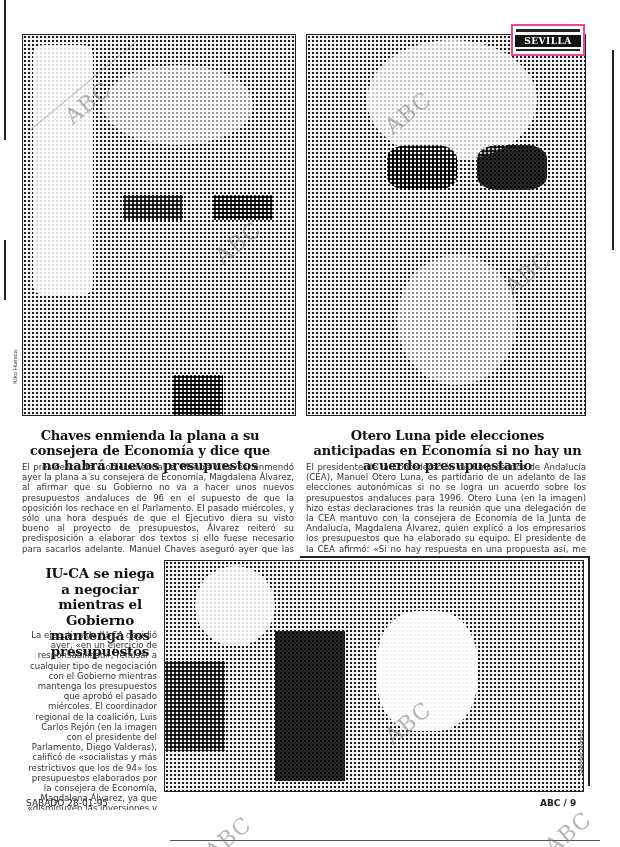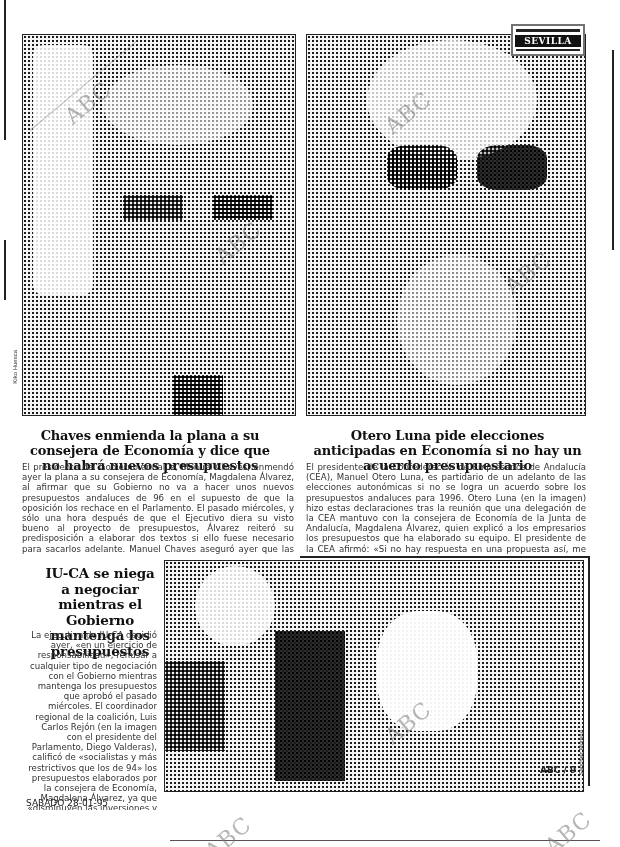--- a/index.html
+++ b/index.html
@@ -9,21 +9,21 @@
     background-image: radial-gradient(#1a1a1a 38%, transparent 42%);
     background-size:4px 4px; }
   .photo .shade { position:absolute; border-radius:50%; background:rgba(255,255,255,0.55); }
   .photo .dark { position:absolute; background-image: radial-gradient(#000 55%, transparent 60%); background-size:4px 4px; }
   .headline { position:absolute; font-family:"DejaVu Serif", serif; font-weight:bold; text-align:center; line-height:15px; font-size:13px; letter-spacing:-0.2px; }
   .body-text { position:absolute; font-family:"DejaVu Sans", sans-serif; font-size:8.6px; line-height:10.2px; text-align:justify; color:#333; }
   .rule { position:absolute; background:#222; }
   .watermark { position:absolute; color:rgba(120,120,120,0.55); font-family:"DejaVu Serif", serif; font-size:22px; transform:rotate(-40deg); transform-origin:left top; letter-spacing:1px; }
   .wm-line { position:absolute; height:1px; background:rgba(140,140,140,0.5); transform-origin:left center; }
   .credit { position:absolute; font-size:6px; color:#333; writing-mode:vertical-rl; transform:rotate(180deg); }
-  .logo-box { position:absolute; left:511px; top:24px; width:74px; height:32px; border:2px solid #737373; background:#fff; box-sizing:border-box; }
+  .logo-box { position:absolute; left:511px; top:24px; width:74px; height:32px; border:2px solid #ec4899; background:#fff; box-sizing:border-box; }
   .logo-box .bar { position:absolute; left:3px; right:3px; height:3px; background:#222; }
   .logo-box .name { position:absolute; left:2px; right:2px; top:9px; height:12px; background:#111; color:#fff; font-family:"DejaVu Serif", serif; font-weight:bold; font-size:9px; line-height:12px; text-align:center; letter-spacing:0.5px; }
   .footer { position:absolute; font-family:"DejaVu Sans", sans-serif; font-size:9px; color:#222; }
 </style>
 </head>
 <body>
 
 <div class="rule" style="left:4px;top:0;width:2px;height:140px;"></div>
 <div class="rule" style="left:4px;top:240px;width:2px;height:60px;"></div>
 <div class="rule" style="left:612px;top:50px;width:2px;height:200px;"></div>
@@ -64,21 +64,21 @@
   <div class="shade" style="left:212px;top:50px;width:100px;height:120px;background:rgba(255,255,255,0.95);border-radius:40%;"></div>
   <div class="dark" style="left:110px;top:70px;width:70px;height:150px;"></div>
   <div class="dark" style="left:0;top:100px;width:60px;height:90px;"></div>
 </div>
 <div class="credit" style="left:578px;top:730px;">Sánchez Moreno</div>
 
 <div class="headline" style="left:40px;top:566px;width:120px;font-size:13.5px;line-height:15.5px;">IU-CA se niega a negociar mientras el Gobierno mantenga los presupuestos</div>
 <div class="body-text" style="left:24px;top:630px;width:133px;height:180px;overflow:hidden;text-align:right;">La ejecutiva de IU-CA decidió ayer, «en un ejercicio de responsabilidad», rehusar a cualquier tipo de negociación con el Gobierno mientras mantenga los presupuestos que aprobó el pasado miércoles. El coordinador regional de la coalición, Luis Carlos Rejón (en la imagen con el presidente del Parlamento, Diego Valderas), calificó de «socialistas y más restrictivos que los de 94» los presupuestos elaborados por la consejera de Economía, Magdalena Álvarez, ya que «disminuyen las inversiones y la política de empleo». (Página 35).</div>
 
 <div class="footer" style="left:26px;top:798px;">SABADO 28-01-95</div>
-<div class="footer" style="left:540px;top:765px;font-weight:bold;text-align:center;">ABC / 9</div>
+<div class="footer" style="left:540px;top:798px;font-weight:bold;text-align:center;">ABC / 9</div>
 <div class="rule" style="left:170px;top:840px;width:430px;height:1px;background:#555;"></div>
 
 <div class="wm-line" style="left:30px;top:130px;width:140px;transform:rotate(-40deg);"></div>
 <div class="watermark" style="left:60px;top:110px;">ABC</div>
 <div class="watermark" style="left:210px;top:250px;">ABC</div>
 <div class="watermark" style="left:380px;top:120px;">ABC</div>
 <div class="watermark" style="left:500px;top:280px;">ABC</div>
 <div class="watermark" style="left:380px;top:730px;">ABC</div>
 <div class="watermark" style="left:200px;top:845px;">ABC</div>
 <div class="watermark" style="left:540px;top:840px;">ABC</div>

